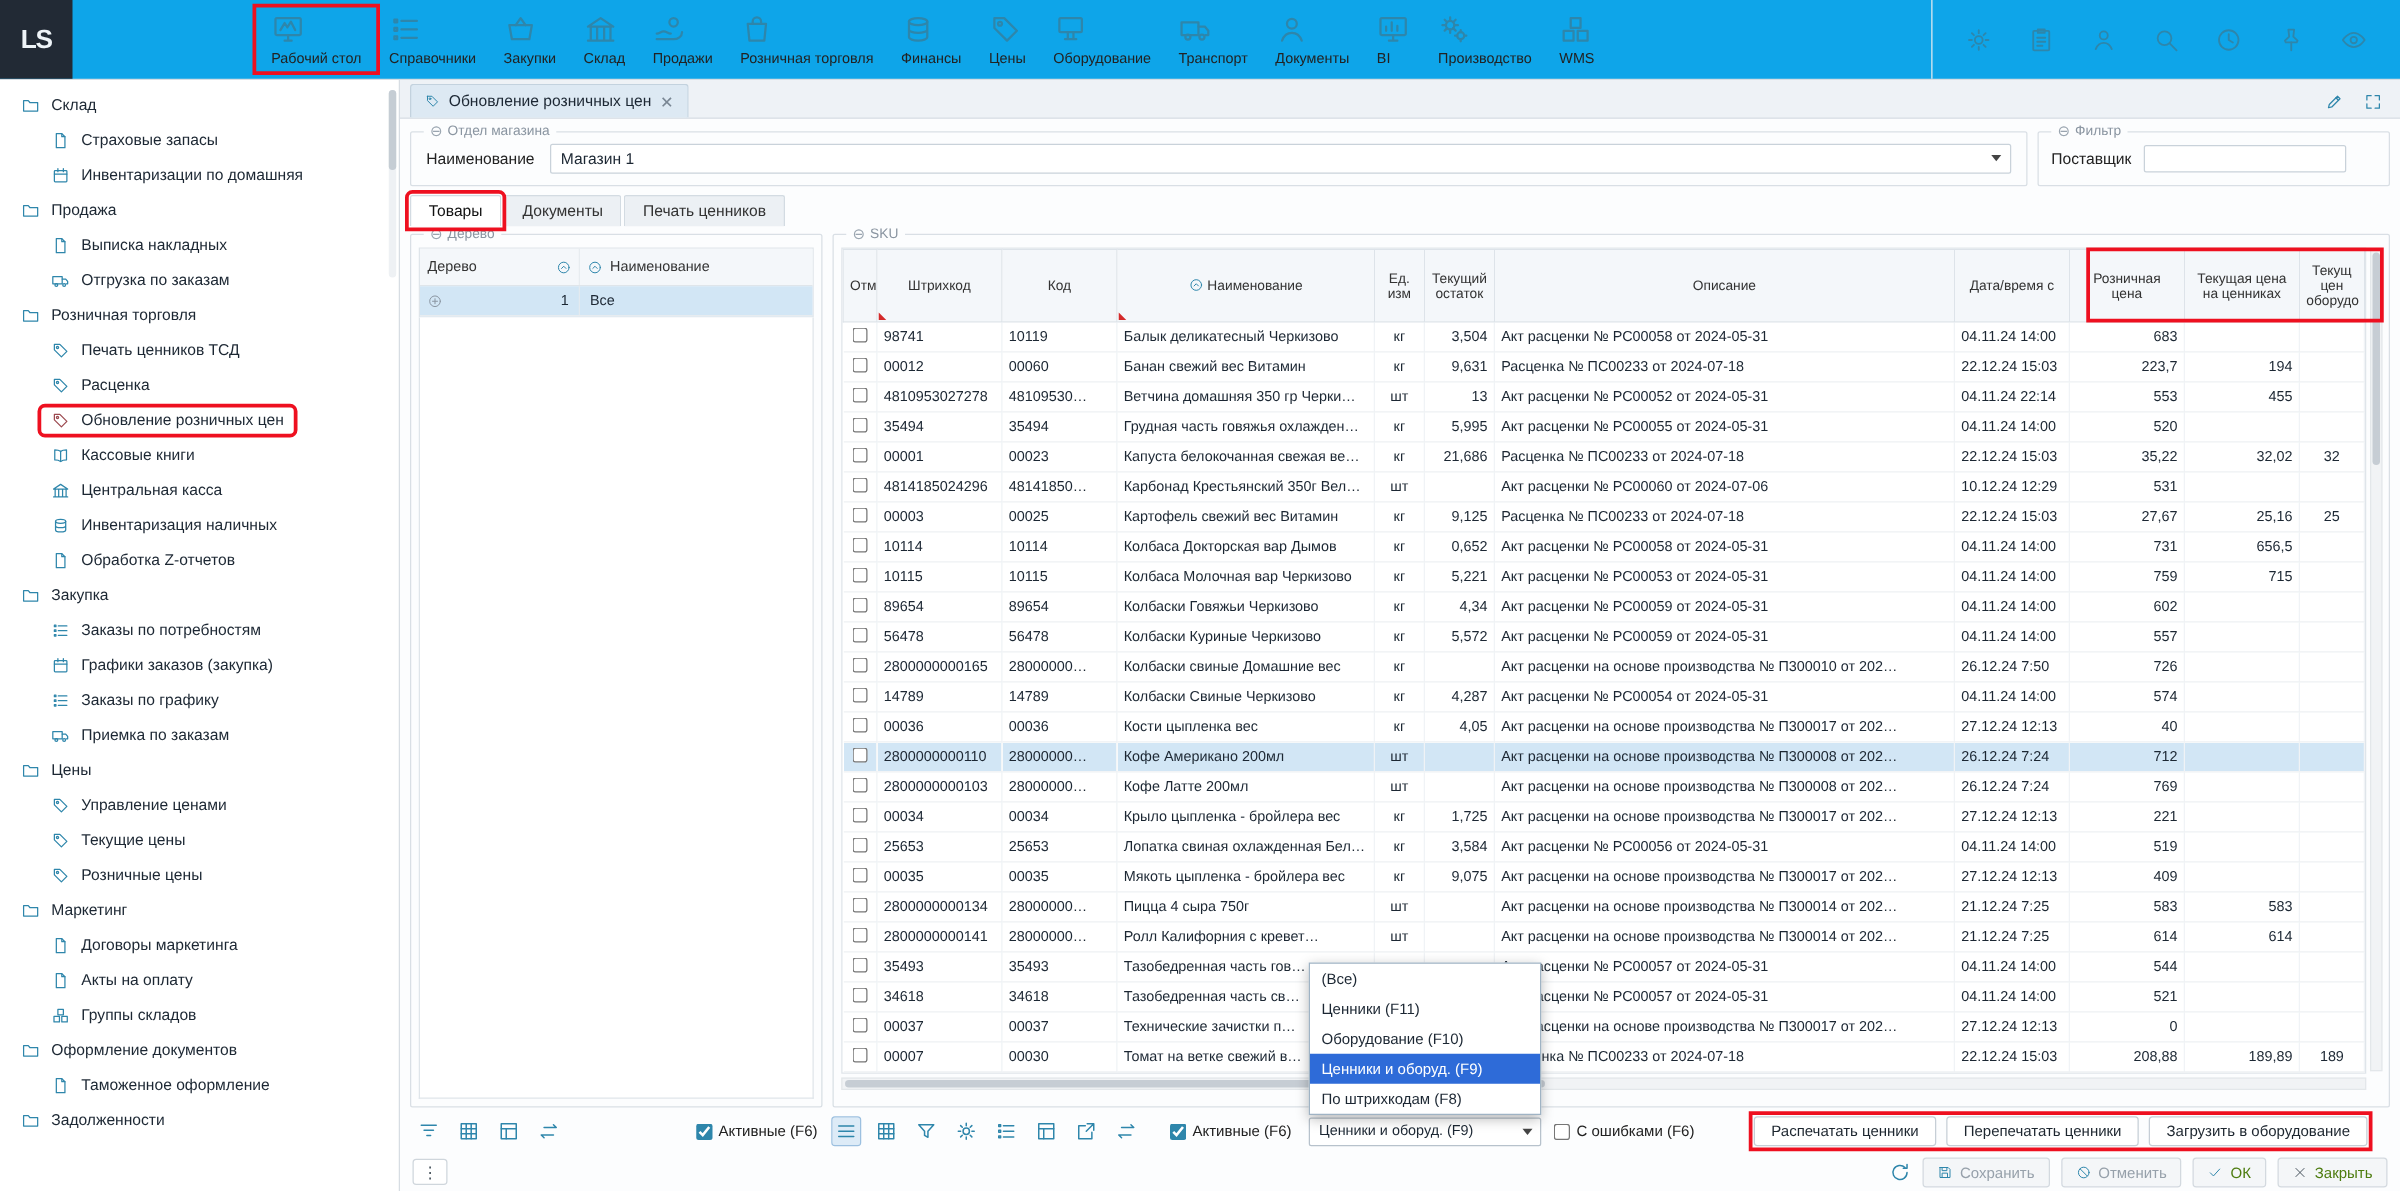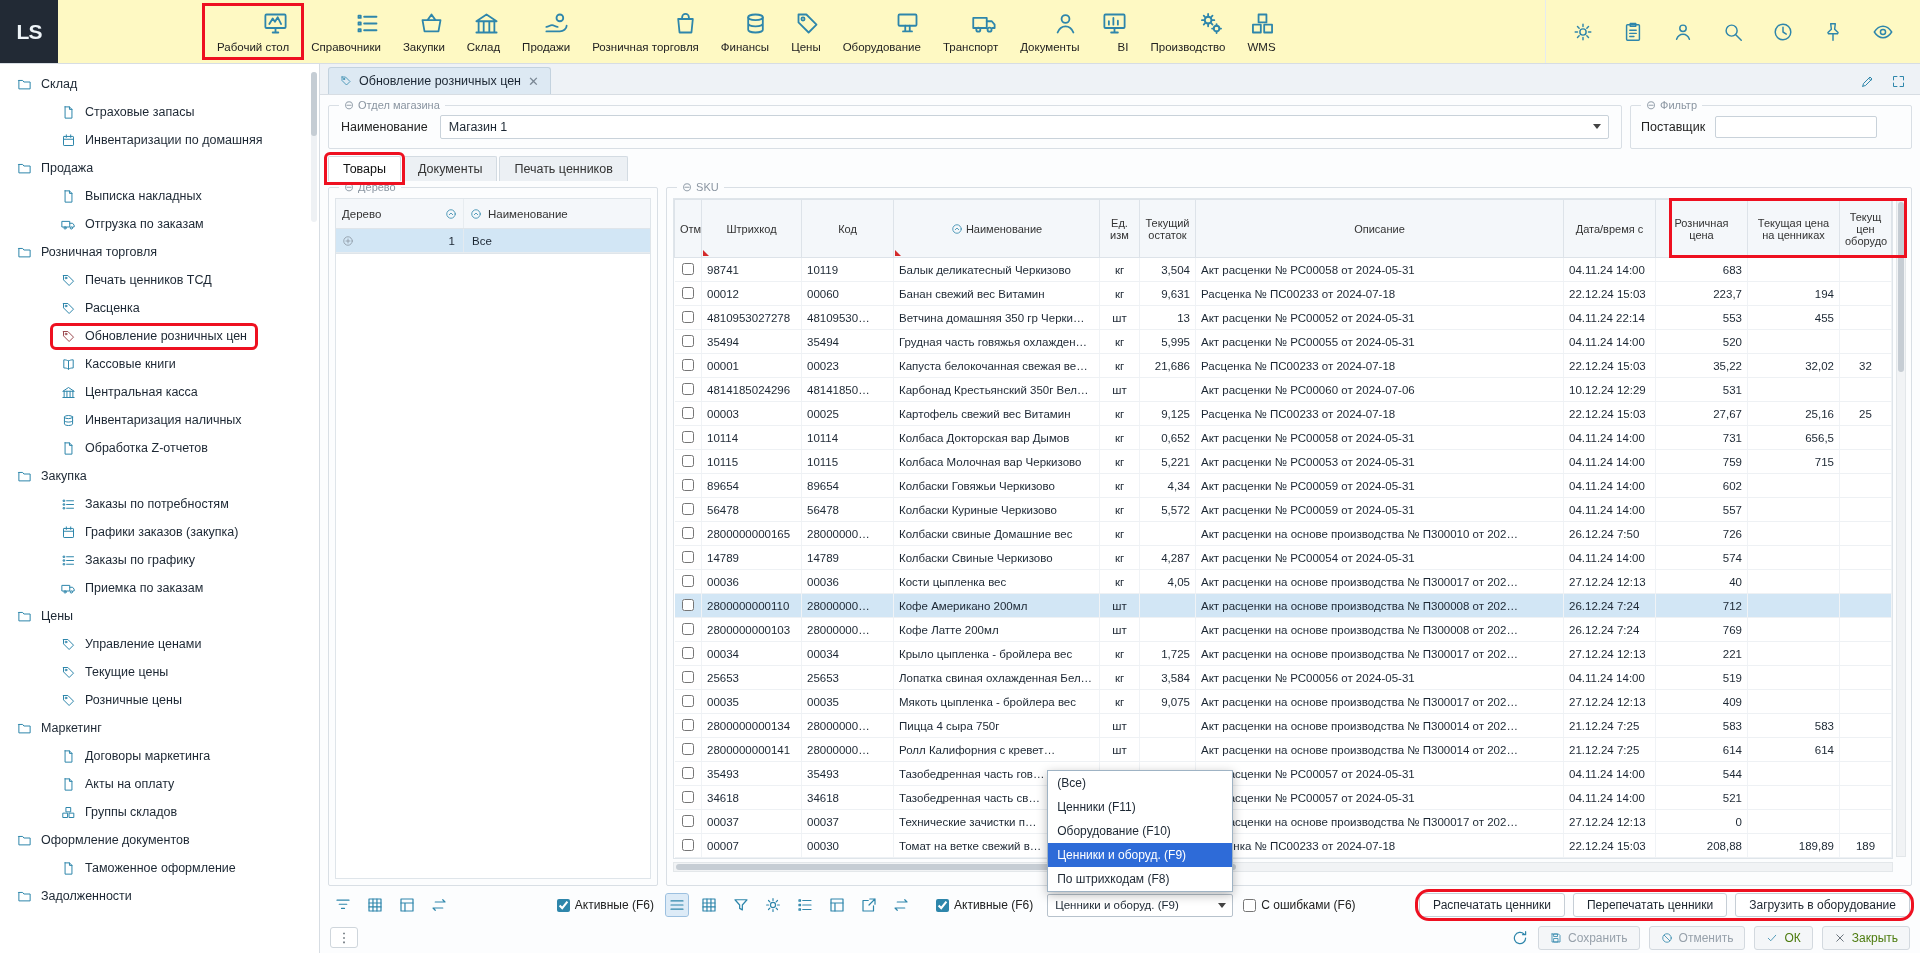--- a/index.html
+++ b/index.html
@@ -15,36 +15,36 @@
   .ic24{width:27px;height:27px;color:var(--accent);}
   .ic22{width:22px;height:22px;color:var(--accent);}
   .ic18{width:18px;height:18px;color:var(--accent);}
   .ic16{width:15px;height:15px;color:var(--accent);}
   .ic16.dark{color:#9c4a50;}
   .ic12{width:12px;height:12px;color:var(--accent);vertical-align:-2px;}
 
   .annotated{outline:3px solid var(--ann);outline-offset:1px;position:relative;z-index:4;}
 
   
-  .topbar{height:64px;display:flex;align-items:stretch;border-bottom:1px solid var(--bd);background:#fef9c3;}
+  .topbar{height:64px;display:flex;align-items:stretch;border-bottom:1px solid var(--bd);background:#0ea5e9;}
   .logo{width:58px;background:#222a35;color:#eef4f8;display:flex;align-items:center;justify-content:center;
         font-size:21px;font-weight:bold;letter-spacing:-1px;}
   .top-toolbar{display:flex;align-items:center;margin-left:148px;}
-  .tb-item{display:flex;flex-direction:column;align-items:flex-end;justify-content:center;gap:4px;
+  .tb-item{display:flex;flex-direction:column;align-items:flex-start;justify-content:center;gap:4px;
            padding:3px 11px;cursor:pointer;}
   .tb-label{font-size:11.5px;color:#222;white-space:nowrap;}
   .top-right{margin-left:auto;display:flex;align-items:center;gap:28px;padding:0 26px;border-left:1px solid #e6ebef;}
   .tr-btn{cursor:pointer;display:flex;}
 
   
   .body{display:flex;height:889px;}
   .sidebar{width:320px;border-right:1px solid var(--bd);position:relative;padding-top:6px;background:#fff;flex:none;}
   .sb-item{height:28px;display:flex;align-items:center;cursor:pointer;}
   .sb-item.lvl0{padding-left:10px;}
-  .sb-item.lvl1{padding-left:54px;}
+  .sb-item.lvl1{padding-left:34px;}
   .sb-inner{display:inline-flex;align-items:center;gap:9px;padding:2px 7px;border-radius:2px;}
   .sb-label{font-size:12.5px;white-space:nowrap;}
   .sb-scroll{position:absolute;right:2px;top:8px;width:6px;height:150px;background:#eef1f4;border-radius:3px;}
   .sb-thumb{position:absolute;left:0;top:0;width:6px;height:64px;background:#c5cdd4;border-radius:3px;}
 
   .main{flex:1;display:flex;flex-direction:column;background:#fcfdfe;min-width:0;}
 
   
   .tabbar{height:31px;background:#eef2f6;border-bottom:1px solid var(--bd);display:flex;align-items:flex-end;padding:0 8px;}
   .main-tab{height:27px;background:#dde9f3;border:1px solid #c3d2de;border-bottom:none;border-radius:3px 3px 0 0;
@@ -129,21 +129,21 @@
   .sku-footer{flex:1;display:flex;align-items:center;gap:10px;min-width:0;}
   .combo-wrap{position:relative;margin-left:4px;}
   .combo{width:186px;height:23px;border:1px solid #b7c2cc;border-radius:2px;background:#fff;font-size:11.5px;
          display:flex;align-items:center;padding:0 20px 0 7px;position:relative;cursor:pointer;white-space:nowrap;}
   .combo .caret{position:absolute;right:6px;top:8px;width:0;height:0;border-left:4px solid transparent;
                 border-right:4px solid transparent;border-top:5px solid #444;}
   .dropup{position:absolute;left:0;bottom:25px;width:186px;background:#fff;border:1px solid #9fb3c4;
           box-shadow:0 3px 10px rgba(0,0,0,.28);z-index:30;}
   .dd-item{height:24px;display:flex;align-items:center;padding:0 9px;font-size:12px;cursor:pointer;white-space:nowrap;}
   .dd-item.selected{background:var(--ddsel);color:#fff;}
-  .btn-group{margin-left:auto;display:inline-flex;gap:8px;margin-right:2px;border-radius:10px;}
+  .btn-group{margin-left:auto;display:inline-flex;gap:8px;margin-right:18px;}
   .act-btn{height:24px;background:#fff;border:1px solid #c6ced6;border-radius:3px;padding:0 13px;font-size:12px;
            color:#1d262f;cursor:pointer;font-family:"Liberation Sans",sans-serif;white-space:nowrap;}
 
   
   .footer-row{height:31px;display:flex;align-items:center;padding:0 10px;gap:9px;}
   .dots-btn{width:28px;height:21px;border:1px solid #cfd6dc;border-radius:3px;background:#fff;color:#49545e;
             font-size:13px;line-height:18px;text-align:center;cursor:pointer;}
   .footer-right{margin-left:auto;display:flex;align-items:center;gap:9px;}
   .f-btn{height:24px;display:inline-flex;align-items:center;gap:6px;background:#f4f6f8;border:1px solid #d3d9df;
          border-radius:3px;padding:0 11px;font-size:12px;cursor:pointer;font-family:"Liberation Sans",sans-serif;}

